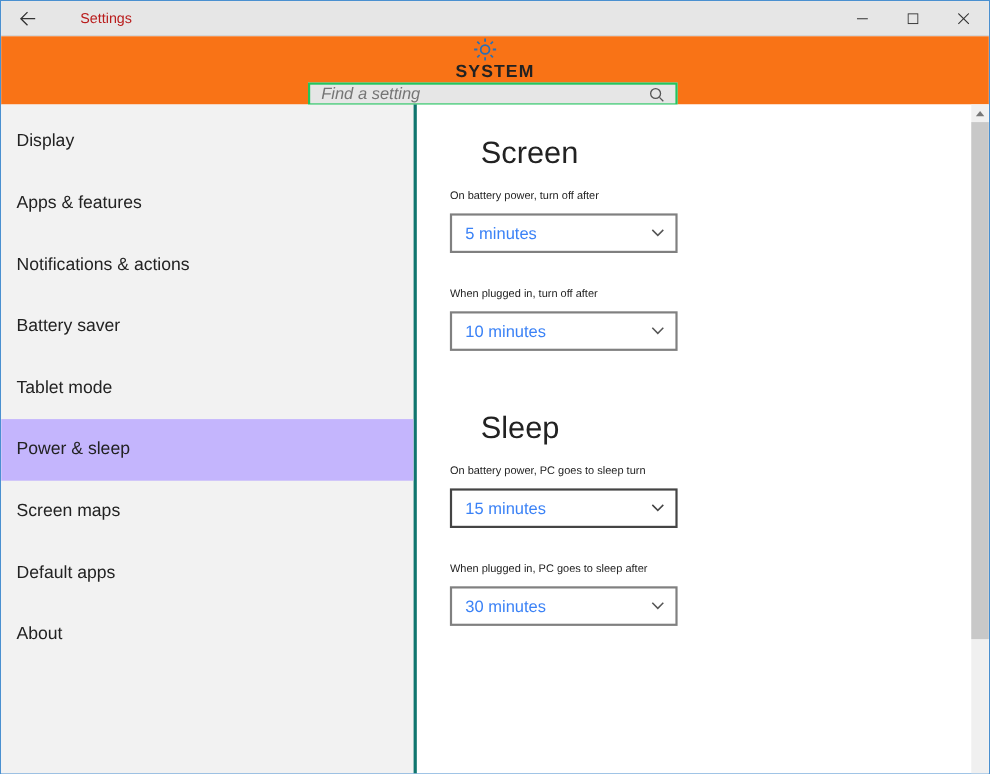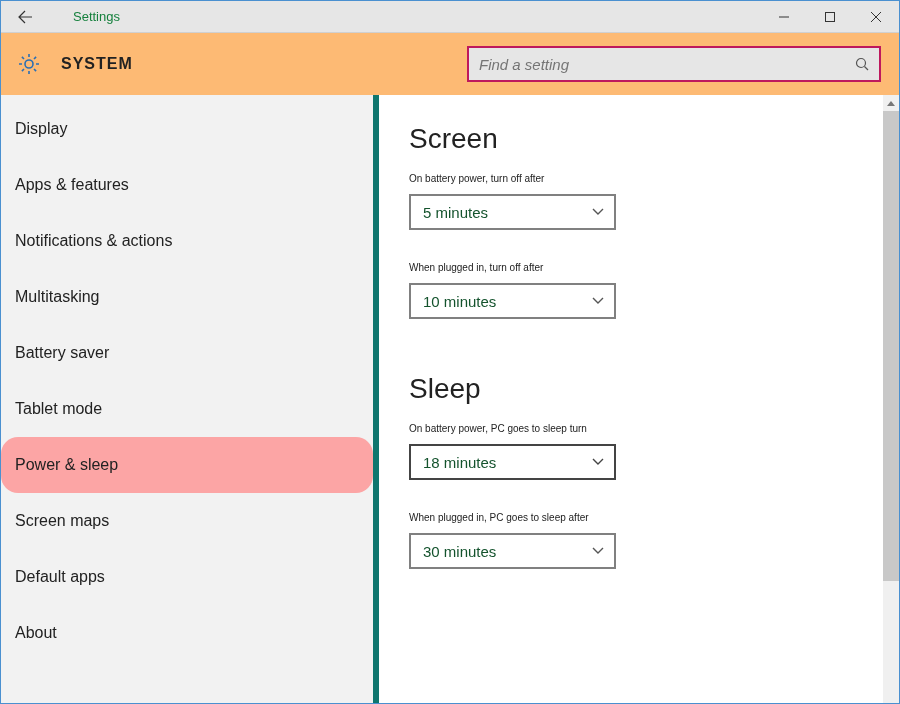--- a/index.html
+++ b/index.html
@@ -23,60 +23,61 @@
     height: 32px;
     display: flex;
     align-items: center;
     justify-content: center;
     font-size: 16px;
     color: #333;
     cursor: pointer;
   }
   .titlebar .title {
     font-size: 13px;
-    color: #15803d;
+    color: #b91c1c;
     margin-left: 24px;
   }
   .titlebar .spacer { flex: 1; }
   .titlebar .winbtn {
     width: 46px;
     height: 32px;
     display: flex;
     align-items: center;
     justify-content: center;
     color: #333;
     cursor: pointer;
   }
   .header {
     height: 62px;
-    background: #fdba74;
+    background: #f97316;
     display: flex;
     align-items: center;
     padding: 0 14px;
+    flex-direction: column;
   }
   .header .gear {
     width: 28px;
     height: 28px;
     display: flex;
     align-items: center;
     justify-content: center;
     color: #2a6fb5;
     margin-right: 18px;
   }
   .header .section-title {
     font-size: 16px;
     font-weight: 700;
     letter-spacing: 1px;
     color: #222;
   }
   .header .spacer { flex: 1; }
   .searchbox {
-    width: 414px;
+    width: 336px;
     height: 36px;
-    border: 2px solid #be185d;
+    border: 2px solid #22c55e;
     display: flex;
     align-items: center;
     padding: 0 10px;
     margin-right: 4px;
     background: #e6e6e6;
     justify-content: space-between;
   }
   .searchbox input {
     flex: 1;
     border: none;
@@ -91,65 +92,65 @@
     font-size: 14px;
   }
   .body {
     display: flex;
     height: calc(704px - 32px - 62px);
     position: relative;
   }
   .sidebar {
     width: 378px;
     background: #f2f2f2;
-    border-right: 6px solid #0f766e;
+    border-right: 3px solid #0f766e;
     padding-top: 6px;
     overflow: hidden;
   }
   .sidebar .item {
     height: 56px;
     display: flex;
     align-items: center;
     padding-left: 14px;
     font-size: 16px;
     color: #222;
     cursor: pointer;
   }
   .sidebar .item.selected {
-    background: #fca5a5;
-    border-radius: 17px;
+    background: #c4b5fd;
   }
   .content {
     flex: 1;
     background: #fff;
     padding: 28px 30px 0 30px;
     overflow: hidden;
     position: relative;
   }
   .content h1 {
     font-size: 28px;
     font-weight: 400;
     color: #222;
     margin-bottom: 18px;
+    margin-left: 28px;
   }
   .content .field-label {
     font-size: 10px;
     color: #222;
     margin-bottom: 10px;
   }
   .content .select {
     width: 207px;
     height: 36px;
     border: 2px solid #808080;
     display: flex;
     align-items: center;
     justify-content: space-between;
     padding: 0 10px 0 12px;
     font-size: 15px;
-    color: #14532d;
+    color: #3b82f6;
     margin-bottom: 32px;
     cursor: pointer;
     background: #fff;
   }
   .content .select.strong {
     border: 2px solid #444;
   }
   .content .select .chev {
     color: #555;
   }
@@ -236,23 +237,20 @@
     <div class="item">
         <span>Display</span>
       </div>
     <div class="item">
         <span>Apps &amp; features</span>
       </div>
     <div class="item">
         <span>Notifications &amp; actions</span>
       </div>
     <div class="item">
-        <span>Multitasking</span>
-      </div>
-    <div class="item">
         <span>Battery saver</span>
       </div>
     <div class="item">
         <span>Tablet mode</span>
       </div>
     <div class="item selected">
         <span>Power &amp; sleep</span>
       </div>
     <div class="item">
         <span>Screen maps</span>
@@ -288,21 +286,21 @@
           </svg>
       </span>
     </div>
 
     <div class="section-gap"></div>
 
     <h1>Sleep</h1>
 
     <div class="field-label">On battery power, PC goes to sleep turn</div>
     <div class="select strong">
-      <span>18 minutes</span>
+      <span>15 minutes</span>
       <span class="chev">
         <svg width="12" height="8" viewBox="0 0 12 8">
             <path d="M1 1 L6 6 L11 1" stroke="#444" stroke-width="1.4" fill="none"></path>
           </svg>
       </span>
     </div>
 
     <div class="field-label">When plugged in, PC goes to sleep after</div>
     <div class="select">
       <span>30 minutes</span>

